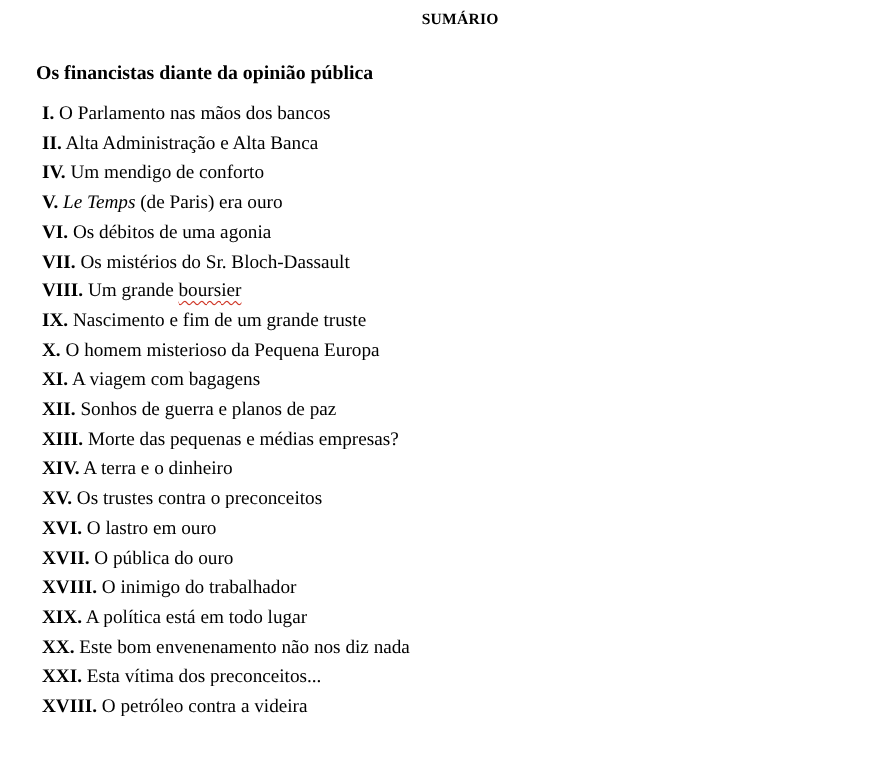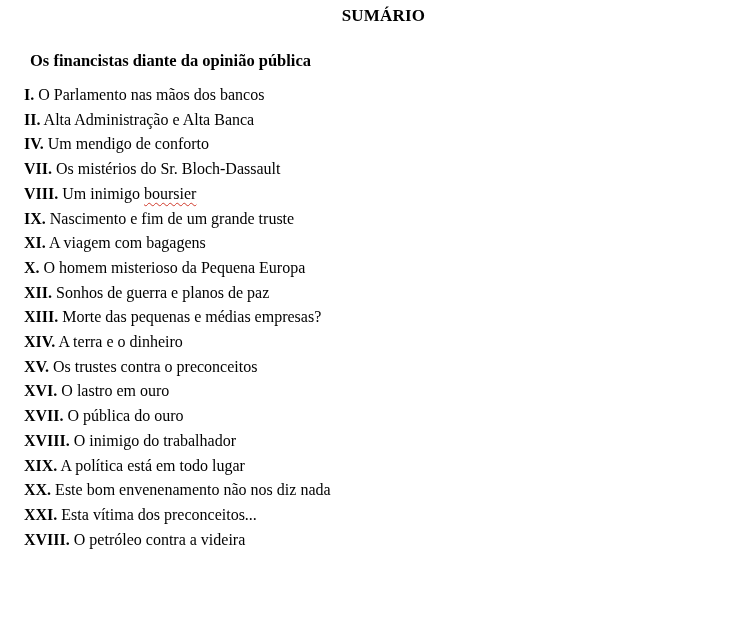--- a/index.html
+++ b/index.html
@@ -13,34 +13,34 @@
   .canvas {
     position: relative;
     width: 744px;
     height: 632px;
     background: #ffffff;
     color: #000000;
     font-family: "Liberation Serif", "DejaVu Serif", serif;
   }
   .doc-title {
     font-weight: bold;
-    font-size: 17px;
+    font-size: 13px;
     line-height: 20px;
     text-align: center;
     margin: 6px 7px 0 30px;
     letter-spacing: 0.2px;
   }
   .section-heading {
     font-weight: bold;
     font-size: 16.5px;
     line-height: 20px;
     margin: 25px 0 0 30px;
   }
   .toc {
-    margin: 12px 0 0 24px;
+    margin: 12px 0 0 35px;
     font-size: 16px;
   }
   .toc-item {
     line-height: 24.7px;
     white-space: nowrap;
   }
   .toc-item b {
     font-weight: bold;
   }
   .misspelled {
@@ -56,25 +56,27 @@
 
 <div class="canvas">
   <div class="doc-title">SUMÁRIO</div>
 
   <div class="section-heading">Os financistas diante da opinião pública</div>
 
   <div class="toc">
       <div class="toc-item"><b>I.</b> <span>O Parlamento nas mãos dos bancos</span></div>
       <div class="toc-item"><b>II.</b> <span>Alta Administração e Alta Banca</span></div>
       <div class="toc-item"><b>IV.</b> <span>Um mendigo de conforto</span></div>
+      <div class="toc-item"><b>V.</b> <i>Le Temps</i><span> (de Paris) era ouro</span></div>
+      <div class="toc-item"><b>VI.</b> <span>Os débitos de uma agonia</span></div>
       <div class="toc-item"><b>VII.</b> <span>Os mistérios do Sr. Bloch-Dassault</span></div>
-      <div class="toc-item"><b>VIII.</b> <span>Um inimigo </span><span class="misspelled">boursier</span></div>
+      <div class="toc-item"><b>VIII.</b> <span>Um grande </span><span class="misspelled">boursier</span></div>
       <div class="toc-item"><b>IX.</b> <span>Nascimento e fim de um grande truste</span></div>
+      <div class="toc-item"><b>X.</b> <span>O homem misterioso da Pequena Europa</span></div>
       <div class="toc-item"><b>XI.</b> <span>A viagem com bagagens</span></div>
-      <div class="toc-item"><b>X.</b> <span>O homem misterioso da Pequena Europa</span></div>
       <div class="toc-item"><b>XII.</b> <span>Sonhos de guerra e planos de paz</span></div>
       <div class="toc-item"><b>XIII.</b> <span>Morte das pequenas e médias empresas?</span></div>
       <div class="toc-item"><b>XIV.</b> <span>A terra e o dinheiro</span></div>
       <div class="toc-item"><b>XV.</b> <span>Os trustes contra o preconceitos</span></div>
       <div class="toc-item"><b>XVI.</b> <span>O lastro em ouro</span></div>
       <div class="toc-item"><b>XVII.</b> <span>O pública do ouro</span></div>
       <div class="toc-item"><b>XVIII.</b> <span>O inimigo do trabalhador</span></div>
       <div class="toc-item"><b>XIX.</b> <span>A política está em todo lugar</span></div>
       <div class="toc-item"><b>XX.</b> <span>Este bom envenenamento não nos diz nada</span></div>
       <div class="toc-item"><b>XXI.</b> <span>Esta vítima dos preconceitos...</span></div>

